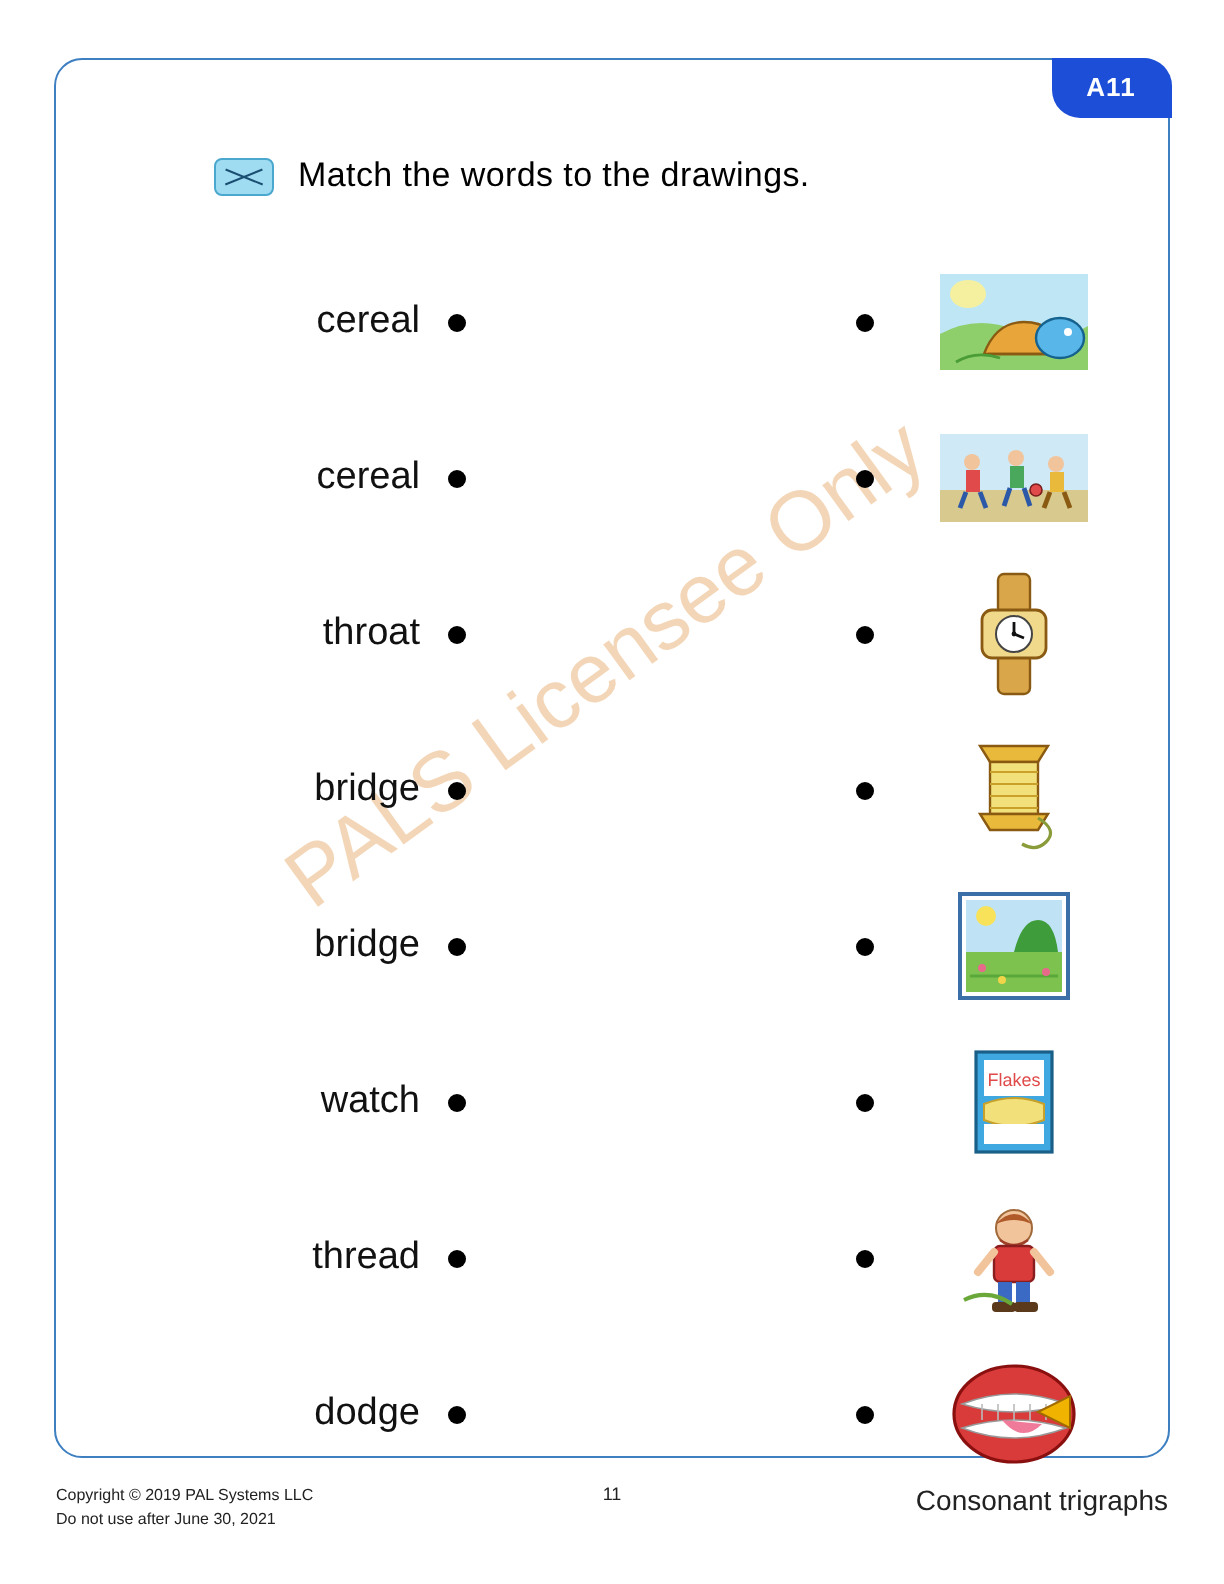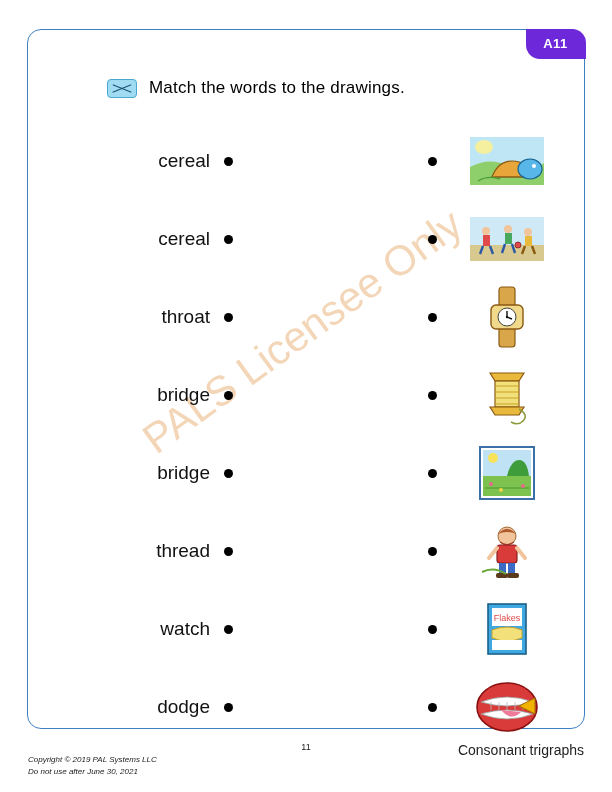--- a/index.html
+++ b/index.html
@@ -28,21 +28,21 @@
     box-sizing: border-box;
   }
 
   
   .code-badge {
     position: absolute;
     right: -1.5px;
     top: -1.5px;
     width: 60px;
     height: 30px;
-    background: #6d28d9;
+    background: #1d4ed8;
     border-radius: 0 14px 0 14px;
     color: #ffffff;
     font-size: 13px;
     font-weight: bold;
     display: flex;
     align-items: center;
     justify-content: center;
     letter-spacing: 0.5px;
   }
 
@@ -152,23 +152,22 @@
     left: 28px;
     right: 28px;
     top: 742px;
     font-size: 8px;
     color: #222222;
     height: 26px;
   }
   .footer-left {
     position: absolute;
     left: 0;
-    top: 12px;
+    top: 0;
     line-height: 1.5;
-    font-style: italic;
   }
   .footer-center {
     position: absolute;
     left: 0;
     right: 0;
     top: 0;
     text-align: center;
     font-size: 9px;
   }
   .footer-right {
@@ -293,20 +292,38 @@
           <path d="M28 30 q4 -16 12 -16 q8 0 10 16 z" fill="#3f9c3a"></path>
           <path d="M6 42 h44" stroke="#5aa83a" stroke-width="1.4"></path>
           <circle cx="12" cy="38" r="2" fill="#e86a8a"></circle>
           <circle cx="22" cy="44" r="2" fill="#f0d44a"></circle>
           <circle cx="44" cy="40" r="2" fill="#e86a8a"></circle>
         </svg>
       </div>
     </div>
 
     <div class="match-row">
+      <div class="word-cell">watch</div>
+      <span class="dot"></span>
+      <span class="spacer"></span>
+      <span class="right-dot-cell">
+          <span class="dot"></span>
+        </span>
+      <div class="pic-cell">
+        <svg width="54" height="58" viewBox="0 0 54 58">
+          <rect x="8" y="4" width="38" height="50" fill="#3fa8e0" stroke="#1a5f88" stroke-width="1.6"></rect>
+          <rect x="12" y="8" width="30" height="18" fill="#ffffff"></rect>
+          <text x="27" y="21" font-family="Liberation Sans, sans-serif" font-size="9" fill="#e04a4a" text-anchor="middle">Flakes</text>
+          <path d="M12 30 q15 -6 30 0 v8 q-15 6 -30 0 z" fill="#f2e07a" stroke="#c8a02a" stroke-width="1"></path>
+          <rect x="12" y="40" width="30" height="10" fill="#ffffff"></rect>
+        </svg>
+      </div>
+    </div>
+
+    <div class="match-row">
       <div class="word-cell">thread</div>
       <span class="dot"></span>
       <span class="spacer"></span>
       <span class="right-dot-cell">
           <span class="dot"></span>
         </span>
       <div class="pic-cell">
         <svg width="58" height="58" viewBox="0 0 58 58">
           <circle cx="29" cy="14" r="9" fill="#f2c49b" stroke="#a06a3a" stroke-width="1"></circle>
           <path d="M20 12 q9 -10 18 0 q-9 -4 -18 0 z" fill="#b05a2a"></path>
@@ -316,38 +333,20 @@
           <rect x="21" y="41" width="7" height="12" fill="#3a6ac4"></rect>
           <rect x="30" y="41" width="7" height="12" fill="#3a6ac4"></rect>
           <rect x="18" y="51" width="12" height="5" rx="2" fill="#5a3a1a"></rect>
           <rect x="29" y="51" width="12" height="5" rx="2" fill="#5a3a1a"></rect>
           <path d="M4 50 q12 -6 24 2" stroke="#6aa83a" stroke-width="2" fill="none"></path>
         </svg>
       </div>
     </div>
 
     <div class="match-row">
-      <div class="word-cell">watch</div>
-      <span class="dot"></span>
-      <span class="spacer"></span>
-      <span class="right-dot-cell">
-          <span class="dot"></span>
-        </span>
-      <div class="pic-cell">
-        <svg width="54" height="58" viewBox="0 0 54 58">
-          <rect x="8" y="4" width="38" height="50" fill="#3fa8e0" stroke="#1a5f88" stroke-width="1.6"></rect>
-          <rect x="12" y="8" width="30" height="18" fill="#ffffff"></rect>
-          <text x="27" y="21" font-family="Liberation Sans, sans-serif" font-size="9" fill="#e04a4a" text-anchor="middle">Flakes</text>
-          <path d="M12 30 q15 -6 30 0 v8 q-15 6 -30 0 z" fill="#f2e07a" stroke="#c8a02a" stroke-width="1"></path>
-          <rect x="12" y="40" width="30" height="10" fill="#ffffff"></rect>
-        </svg>
-      </div>
-    </div>
-
-    <div class="match-row">
       <div class="word-cell">dodge</div>
       <span class="dot"></span>
       <span class="spacer"></span>
       <span class="right-dot-cell">
           <span class="dot"></span>
         </span>
       <div class="pic-cell">
         <svg width="64" height="54" viewBox="0 0 64 54">
           <ellipse cx="32" cy="27" rx="30" ry="24" fill="#d93a3a" stroke="#8a1010" stroke-width="1.6"></ellipse>
           <path d="M6 22 q26 -10 52 0 q-26 8 -52 0 z" fill="#ffffff" stroke="#999999" stroke-width="0.8"></path>

